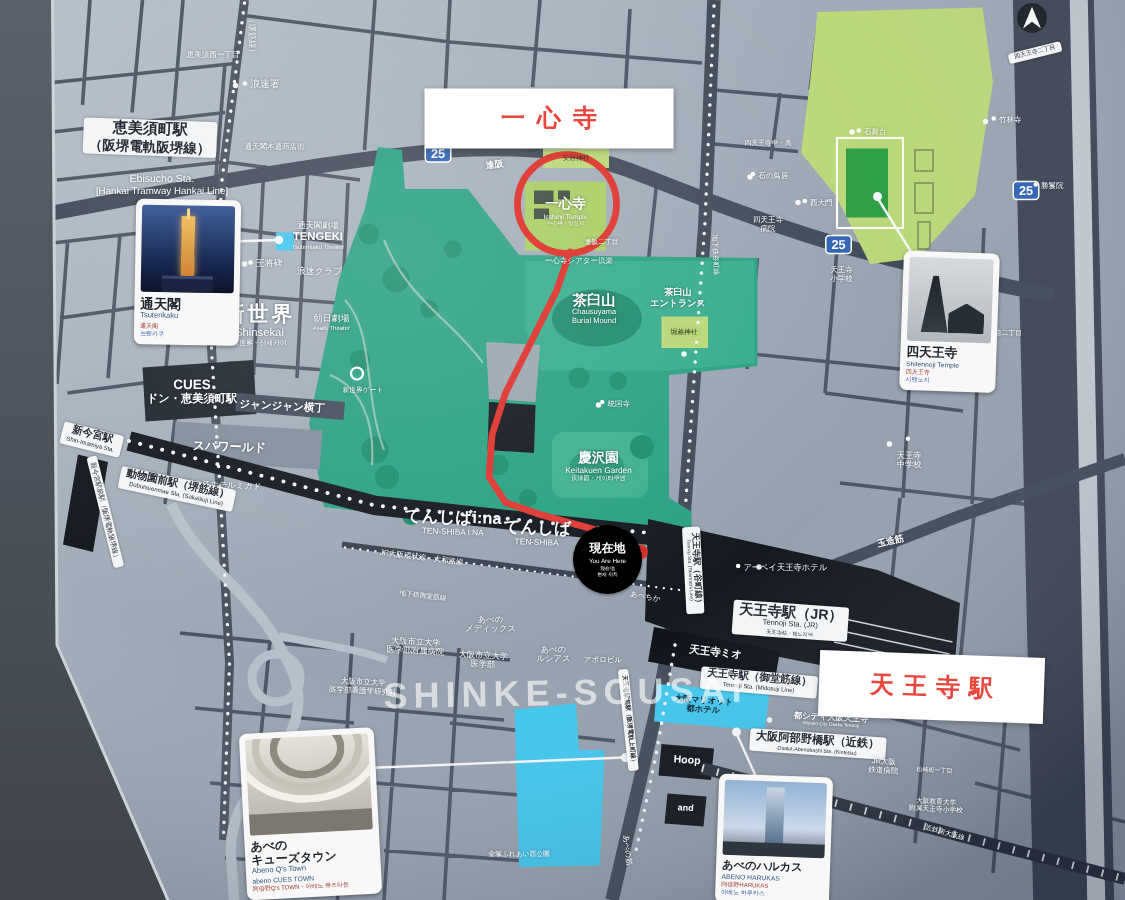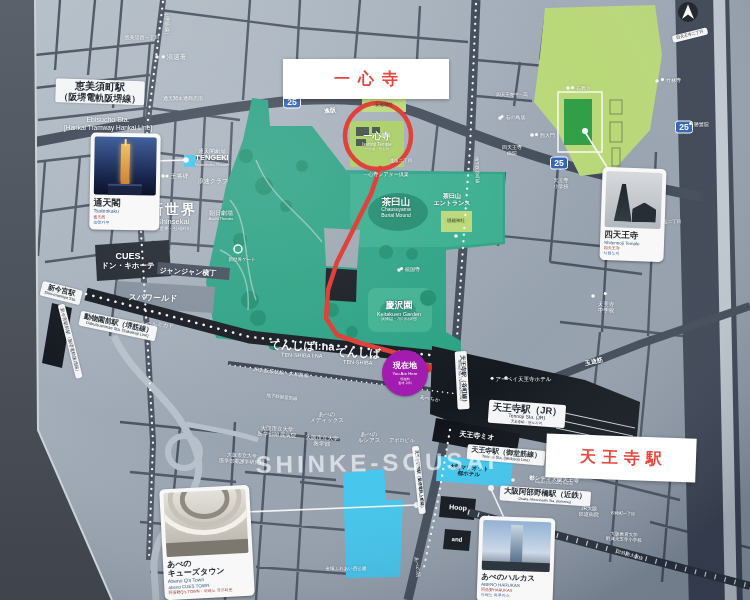--- a/index.html
+++ b/index.html
@@ -26,21 +26,21 @@
         box-shadow:0 1px 3px rgba(0,0,0,.4);text-align:left;line-height:1.25;}
   .card .ph{width:100%;border-radius:2px;position:relative;overflow:hidden;}
   .card .t{font-weight:bold;color:#1e242b;margin-top:3px;line-height:1.15;}
   .card .e{color:#33567e;}
   .card .c1{color:#a23a34;}
   .card .c2{color:#2e55a8;}
   .callout{position:absolute;background:#fff;display:flex;align-items:center;
         justify-content:center;color:#e8473d;font-weight:bold;
         box-shadow:0 1px 4px rgba(0,0,0,.3);}
   .yah{position:absolute;left:382px;top:350px;width:46px;height:46px;border-radius:50%;
-        background:#a21caf;color:#fff;display:flex;flex-direction:column;align-items:center;
+        background:#000000;color:#fff;display:flex;flex-direction:column;align-items:center;
         justify-content:center;line-height:1.25;text-align:center;box-shadow:0 1px 2px rgba(0,0,0,.35);}
   .wm{position:absolute;left:377px;top:463px;transform:translate(-50%,-50%) rotate(-1deg);
         font-size:24px;font-weight:bold;letter-spacing:4px;color:rgba(255,255,255,.62);
         white-space:nowrap;}
   
   .ph-sky1{background:linear-gradient(#42609c,#17254c 70%,#0c1328);height:58px;}
   .twr{position:absolute;left:50%;top:7px;width:9px;height:40px;transform:translateX(-50%);
         background:linear-gradient(#f0c063,#cf8438);box-shadow:0 0 5px rgba(255,190,90,.8);}
   .twr-top{position:absolute;left:50%;top:2px;width:2px;height:7px;transform:translateX(-50%);background:#ffd98a;}
   .twr-base{position:absolute;left:50%;bottom:0;width:34px;height:9px;transform:translateX(-50%);
@@ -260,21 +260,21 @@
   <span class="f14 bold ls2">新世界</span>
   <span class="f75">Shinsekai</span>
   <span class="f45">新世界・신세카이</span>
 </div>
 <div class="lb" style="left:221px;top:216px">
   <span class="f6">朝日劇場</span>
   <span class="f4">Asahi Theater</span>
 </div>
 <div class="lb" style="left:128px;top:261px">
   <span class="f9 bold">CUES</span>
-  <span class="f75 bold">ドン・キホーテ</span>
+  <span class="f75 bold">ドン・恵美須町駅</span>
 </div>
 <div class="lb f7 bold" style="left:188px;top:272px;transform:translate(-50%,-50%) rotate(3deg)">ジャンジャン横丁</div>
 <div class="lb f8 bold" style="left:153px;top:298px;transform:translate(-50%,-50%) rotate(2deg)">スパワールド</div>
 <div class="lb f55" style="left:146px;top:324px;transform:translate(-50%,-50%) rotate(3deg)">ビジネスホテルミカド</div>
 
 <div class="lb wbox" style="left:61px;top:293px;transform:translate(-50%,-50%) rotate(14deg)">
   <span class="f7 bold">新今宮駅</span>
   <span class="f4">Shin-Imamiya Sta.</span>
 </div>
 <div class="lb wbox" style="left:118px;top:326px;transform:translate(-50%,-50%) rotate(12deg)">

